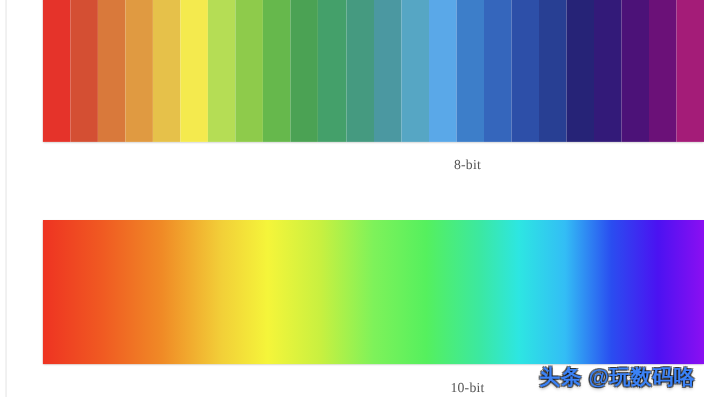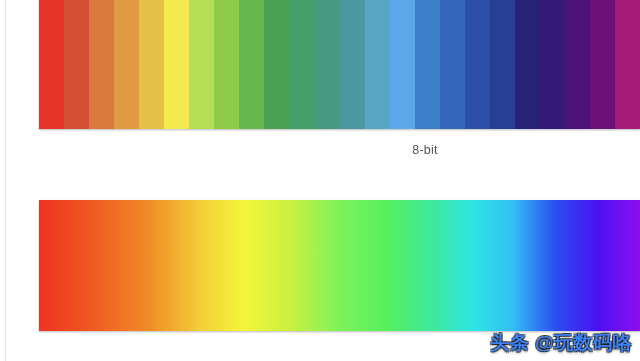--- a/index.html
+++ b/index.html
@@ -52,20 +52,21 @@
     height: 131px;
     box-shadow: 0 1px 2px rgba(0,0,0,0.28);
   }
   .caption {
     position: absolute;
     width: 120px;
     text-align: center;
     font-size: 12.5px;
     color: #555555;
     letter-spacing: 0.2px;
+    font-family: Liberation Serif, serif;
   }
   #caption-8bit {
     left: 365px;
     top: 143px;
   }
   #caption-10bit {
     left: 365px;
     top: 345px;
   }
   
@@ -117,16 +118,17 @@
       <div class="band" style="background: rgb(51, 26, 121);"></div>
       <div class="band" style="background: rgb(76, 18, 120);"></div>
       <div class="band" style="background: rgb(107, 17, 120);"></div>
       <div class="band" style="background: rgb(164, 28, 120);"></div>
     </div>
 
   <div class="caption" id="caption-8bit" style="color: rgb(85, 85, 85);">8-bit</div>
 
   <div class="swatch-block" id="smooth-bar" style="background: linear-gradient(to right, rgb(238, 51, 34) 0%, rgb(240, 90, 34) 9%, rgb(240, 138, 38) 18%, rgb(242, 207, 56) 27%, rgb(245, 245, 58) 34%, rgb(200, 240, 64) 42%, rgb(126, 242, 90) 50%, rgb(85, 240, 94) 58%, rgb(60, 232, 160) 66%, rgb(45, 230, 226) 72%, rgb(51, 189, 245) 79%, rgb(42, 77, 240) 86%, rgb(75, 18, 242) 93%, rgb(139, 15, 242) 100%);"></div>
 
+  <div class="caption" id="caption-10bit" style="color: rgb(85, 85, 85);">10-bit</div>
 
   <div id="watermark" style="color: #3b82f6;">头条 @玩数码咯</div>
 
 </div>
 
 </body></html>

